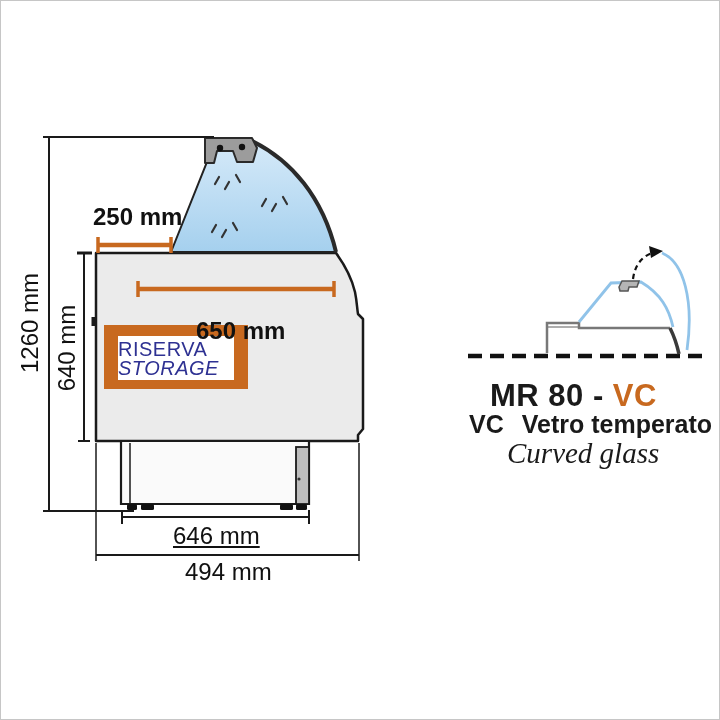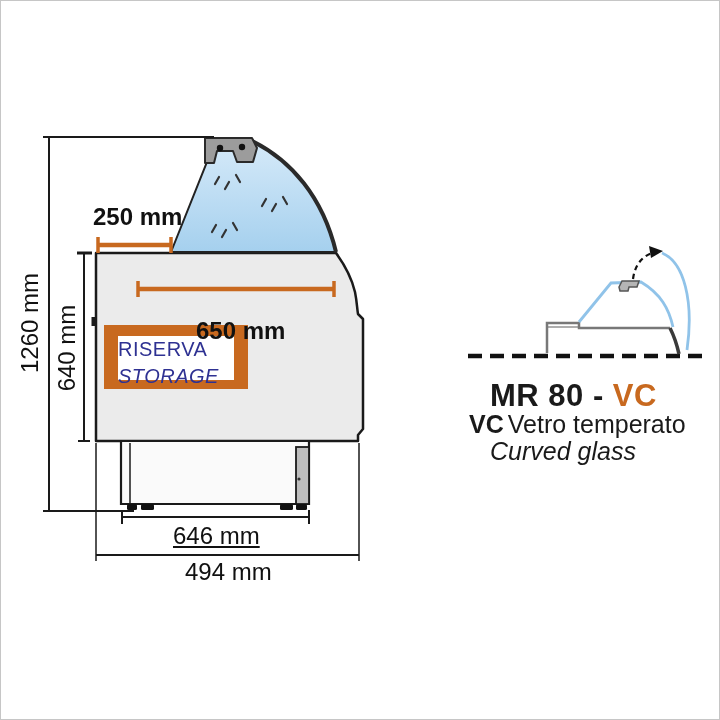--- a/index.html
+++ b/index.html
@@ -10,27 +10,27 @@
   }
   .canvas svg{position:absolute;left:0;top:0;}
   .lbl{position:absolute;white-space:nowrap;line-height:1;}
   .dim-bold{font-size:24px;font-weight:bold;color:#111;text-align:center;}
   .dim-reg{font-size:24px;font-weight:normal;color:#111;text-align:center;}
   .dim-vert{transform:translate(-50%,-50%) rotate(-90deg);transform-origin:center center;}
   .storage-box-text{
     position:absolute;left:117px;top:339px;width:116px;text-align:left;
     color:#2e3192;font-size:20px;line-height:19px;letter-spacing:.5px;
   }
-  .storage-line2{font-style:italic;margin-top:8px;}
+  .storage-line2{font-style:italic;}
   .legend-line1{left:468px;top:379px;font-size:31px;font-weight:bold;letter-spacing:.5px;margin-left:21px;}
   .legend-variant{color:#c8691f;margin-left:9px;}
   .legend-line2{left:468px;top:411px;font-size:25px;}
   .legend-code{font-weight:bold;}
-  .legend-desc-it{margin-left:4px;font-weight:normal;}
-  .legend-line3{left:489px;top:438px;font-size:25px;font-style:italic;}
+  .legend-desc-it{margin-left:18px;font-weight:bold;}
+  .legend-line3{left:506px;top:438px;font-size:29px;font-style:italic;font-family:Liberation Serif, serif;}
 </style>
 </head>
 <body>
 
 <div class="canvas">
 
   <svg width="718" height="718" viewBox="0 0 718 718">
     <defs>
       <linearGradient id="glassGrad" x1="0" y1="0" x2="0" y2="1">
         <stop offset="0" stop-color="#d6eaf9"></stop>

